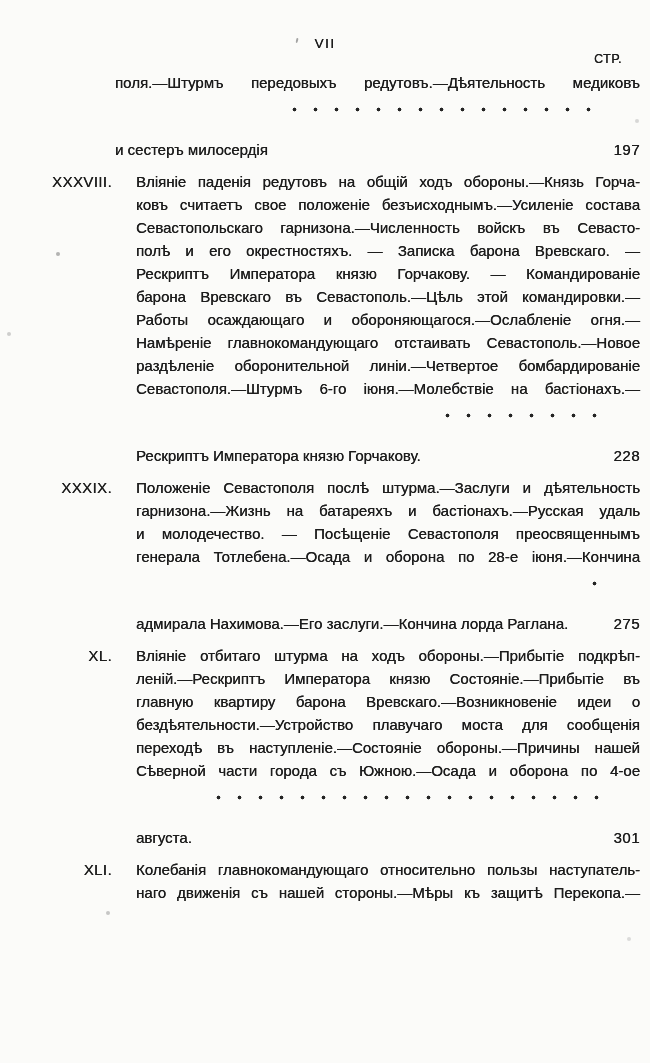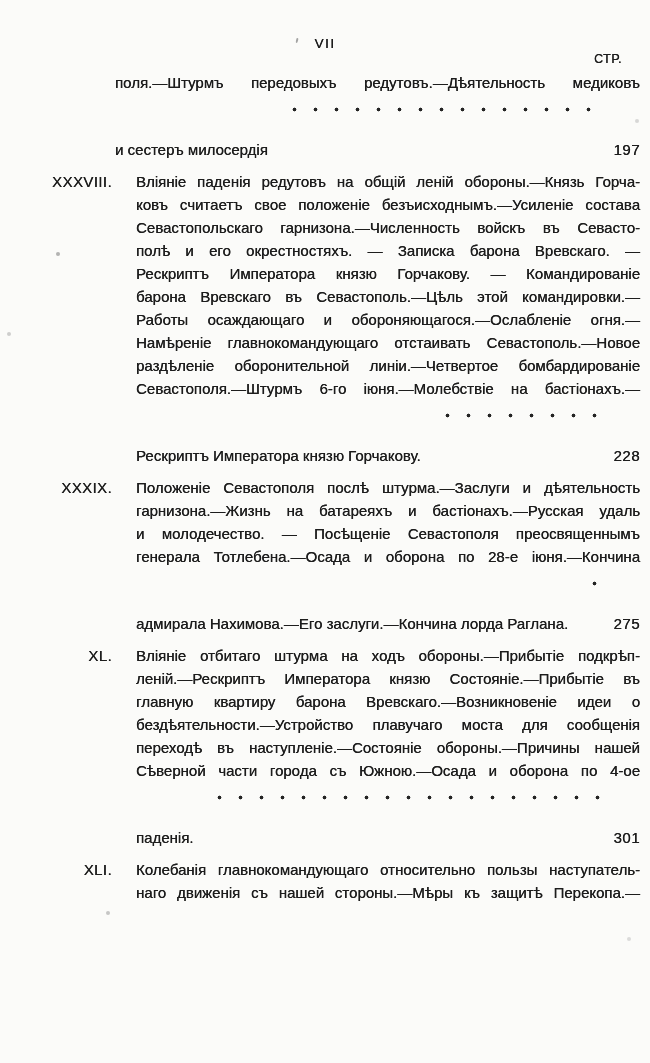--- a/index.html
+++ b/index.html
@@ -104,21 +104,21 @@
         <span class="txt">и сестеръ милосердія</span>
         <span class="dots"></span>
         <span class="pnum">197</span>
       </div>
     </div>
   </div>
 
   <div class="entry">
     <div class="num">XXXVIII.</div>
     <div class="body">
-      <div class="line">Вліяніе паденія редутовъ на общій леній обороны.—Князь Горча-</div>
+      <div class="line">Вліяніе паденія редутовъ на общій ходъ обороны.—Князь Горча-</div>
           <div class="line">ковъ считаетъ свое положеніе безъисходнымъ.—Усиленіе состава</div>
           <div class="line">Севастопольскаго гарнизона.—Численность войскъ въ Севасто-</div>
           <div class="line">полѣ и его окрестностяхъ. — Записка барона Вревскаго. —</div>
           <div class="line">Рескриптъ Императора князю Горчакову. — Командированіе</div>
           <div class="line">барона Вревскаго въ Севастополь.—Цѣль этой командировки.—</div>
           <div class="line">Работы осаждающаго и обороняющагося.—Ослабленіе огня.—</div>
           <div class="line">Намѣреніе главнокомандующаго отстаивать Севастополь.—Новое</div>
           <div class="line">раздѣленіе оборонительной линіи.—Четвертое бомбардированіе</div>
           <div class="line">Севастополя.—Штурмъ 6-го іюня.—Молебствіе на бастіонахъ.—</div>
           <div class="tail">
@@ -147,21 +147,21 @@
   <div class="entry">
     <div class="num">XL.</div>
     <div class="body">
       <div class="line">Вліяніе отбитаго штурма на ходъ обороны.—Прибытіе подкрѣп-</div>
           <div class="line">леній.—Рескриптъ Императора князю Состояніе.—Прибытіе въ</div>
           <div class="line">главную квартиру барона Вревскаго.—Возникновеніе идеи о</div>
           <div class="line">бездѣятельности.—Устройство плавучаго моста для сообщенія</div>
           <div class="line">переходѣ въ наступленіе.—Состояніе обороны.—Причины нашей</div>
           <div class="line">Сѣверной части города съ Южною.—Осада и оборона по 4-ое</div>
           <div class="tail">
-        <span class="txt">паденія.</span>
+        <span class="txt">августа.</span>
         <span class="dots"></span>
         <span class="pnum">301</span>
       </div>
     </div>
   </div>
 
   <div class="entry">
     <div class="num">XLI.</div>
     <div class="body">
       <div class="line">Колебанія главнокомандующаго относительно пользы наступатель-</div>

